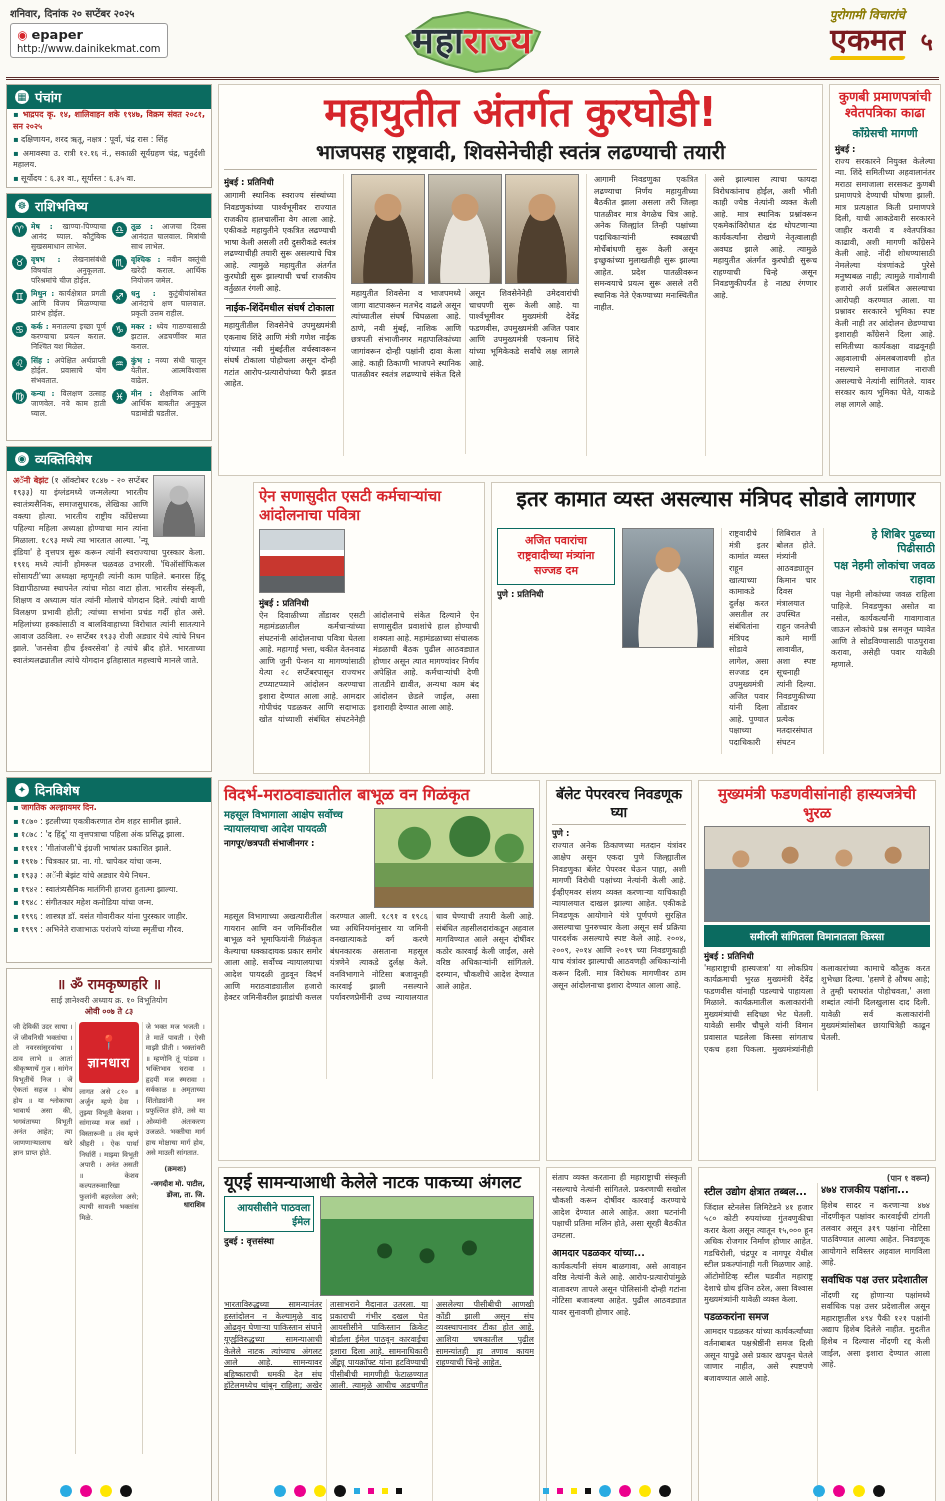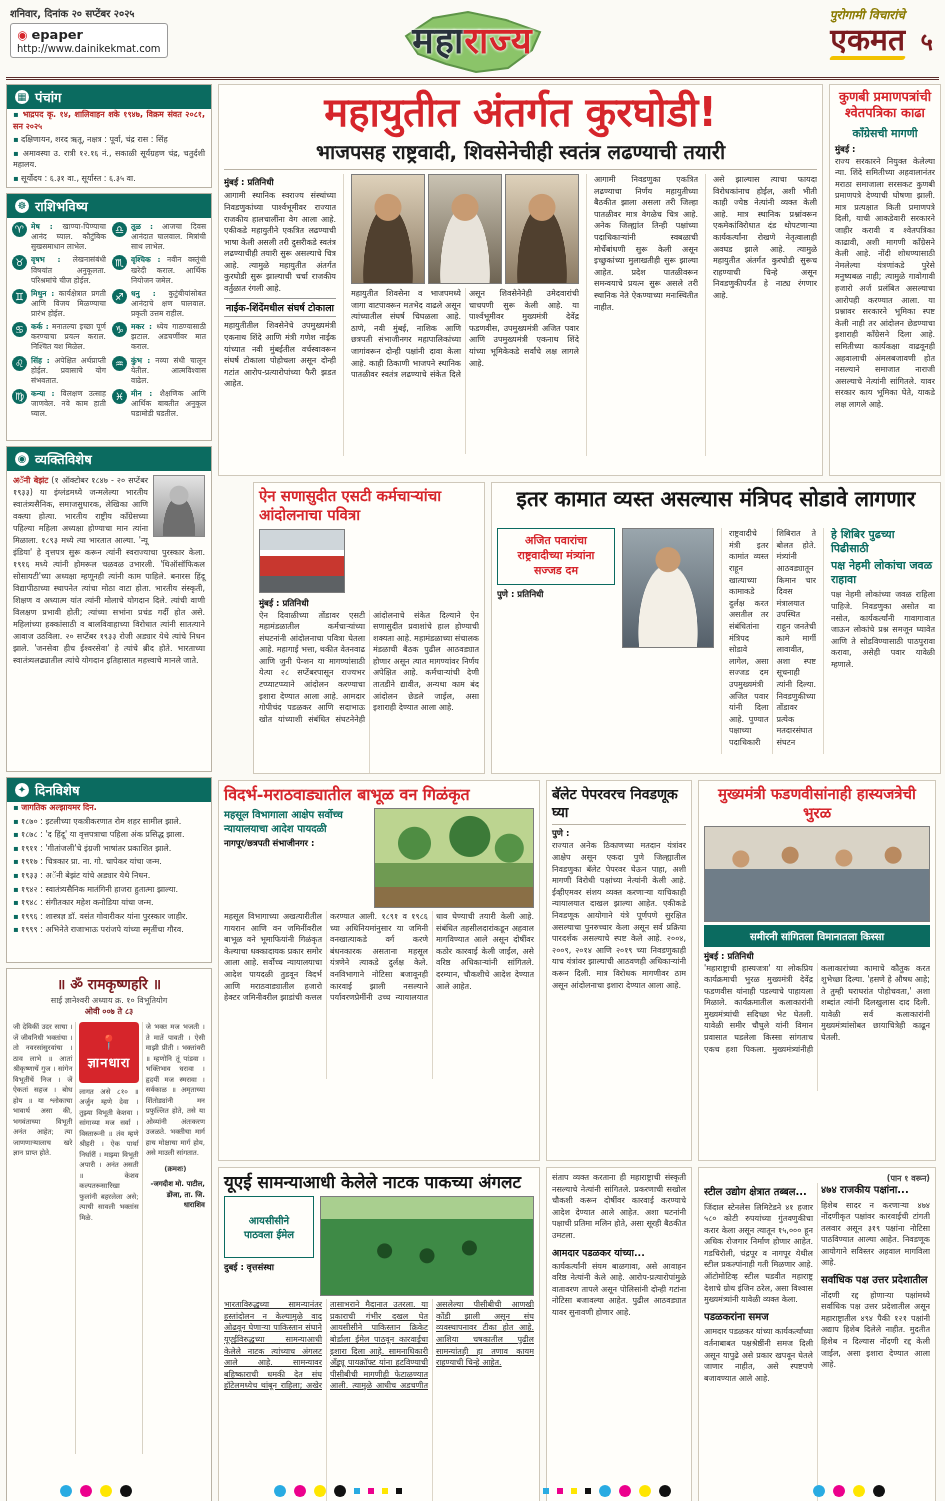--- a/index.html
+++ b/index.html
@@ -123,58 +123,58 @@
   .mant-body { display:flex; gap:7px; height:226px; }
   .kickbox { border:1.5px solid #0b6b60; padding:5px; text-align:center; color:#d6252b; font-weight:bold;
              font-size:11px; line-height:1.35; margin-bottom:3px; }
   .mant-left { flex:0 0 118px; overflow:hidden; }
   .ph.ajit { flex:0 0 92px; height:120px;
       background: radial-gradient(circle at 50% 26%, #c89b72 12px, transparent 13px),
                   radial-gradient(ellipse at 50% 88%, #f3efe6 46%, transparent 47%),
                   linear-gradient(#9aa6ad,#55606a); }
   .mant-mid { flex:1; overflow:hidden; border-left:1px solid #ddd6c8; padding-left:7px; }
   .mant-rail { flex:0 0 112px; border-left:1px solid #ddd6c8; padding-left:7px; overflow:hidden; }
-  .mant-rail h4 { font-size:11px; color:#0b6b60; text-align:left; margin-bottom:2px; line-height:1.3; }
+  .mant-rail h4 { font-size:11px; color:#0b6b60; text-align:right; margin-bottom:2px; line-height:1.3; }
   .mant-rail .body-txt { margin-bottom:6px; }
 
   
   .row3 { display:flex; gap:6px; height:381px; }
   .art-bab { flex:0 0 322px; }
   .art-bab h3 { font-size:16px; line-height:1.25; }
   .bab-top { display:flex; gap:6px; margin:3px 0; }
   .bab-kick { flex:1; }
   .bab-kick .teal-h { font-size:10px; line-height:1.35; display:block; }
   .ph.trees { flex:0 0 160px; height:100px;
       background: radial-gradient(circle at 25% 35%, #4f8d43 16px, transparent 17px),
                   radial-gradient(circle at 60% 28%, #3c7a38 20px, transparent 21px),
                   radial-gradient(circle at 85% 40%, #569347 14px, transparent 15px),
                   linear-gradient(#bcd490 0 55%, #6f9a52 55% 80%, #8a6f46 80% 100%); }
   .bab-body { height:168px; overflow:hidden; }
   .art-ballot { flex:0 0 146px; }
-  .art-ballot h3 { font-size:14px; text-align:left; line-height:1.3; border-bottom:1px solid #b9b2a4; padding-bottom:3px; }
+  .art-ballot h3 { font-size:14px; text-align:center; line-height:1.3; border-bottom:1px solid #b9b2a4; padding-bottom:3px; }
   .art-ballot .body-txt { height:250px; overflow:hidden; }
   .art-hasya { flex:0 0 238px; }
   .art-hasya h3 { font-size:15px; text-align:center; line-height:1.25; }
   .ph.group { height:96px; margin:3px 0;
       background: radial-gradient(circle at 16% 34%, #c89b72 8px, transparent 9px),
                   radial-gradient(circle at 38% 30%, #b98a60 8px, transparent 9px),
                   radial-gradient(circle at 62% 33%, #c89b72 8px, transparent 9px),
                   radial-gradient(circle at 84% 30%, #b98a60 8px, transparent 9px),
                   linear-gradient(#d9d3c6 0 45%, #6f7d88 45% 100%); }
   .hasya-bar { background:#0b6b60; color:#fff; font-weight:bold; font-size:10px; text-align:center;
                padding:4px; margin:3px 0; }
   .hasya-body { height:128px; overflow:hidden; }
 
   
   .row4 { display:flex; gap:6px; height:399px; }
   .art-cr { flex:0 0 322px; }
   .art-cr h3 { font-size:17px; line-height:1.25; }
   .cr-top { display:flex; gap:6px; margin:3px 0; }
   .cr-kick { flex:0 0 90px; }
-  .cr-kick .teal-h { font-size:10px; display:block; border:1px solid #0b6b60; padding:16px; text-align:center; margin-bottom:3px; }
+  .cr-kick .teal-h { font-size:10px; display:block; border:1px solid #0b6b60; padding:3px; text-align:right; margin-bottom:3px; }
   .ph.cricket { flex:1; height:100px;
       background: radial-gradient(circle at 30% 55%, #1d4d22 7px, transparent 8px),
                   radial-gradient(circle at 50% 60%, #1d4d22 7px, transparent 8px),
                   radial-gradient(circle at 70% 52%, #1d4d22 7px, transparent 8px),
                   linear-gradient(#a9cf8f 0 22%, #3e8a46 22% 100%); }
   .cr-body { height:238px; overflow:hidden;text-decoration:underline; }
   .padcol { flex:0 0 146px; border:1px solid #cfc8ba; background:#fffefa; padding:4px 5px; overflow:hidden;
             display:flex; flex-direction:column; }
   .padcol h5 { font-size:9.5px; color:#111; margin:4px 0 2px; }
   .botbold { margin-top:auto; font-weight:bold; font-size:9px; border-top:1px solid #999; padding-top:3px; }

